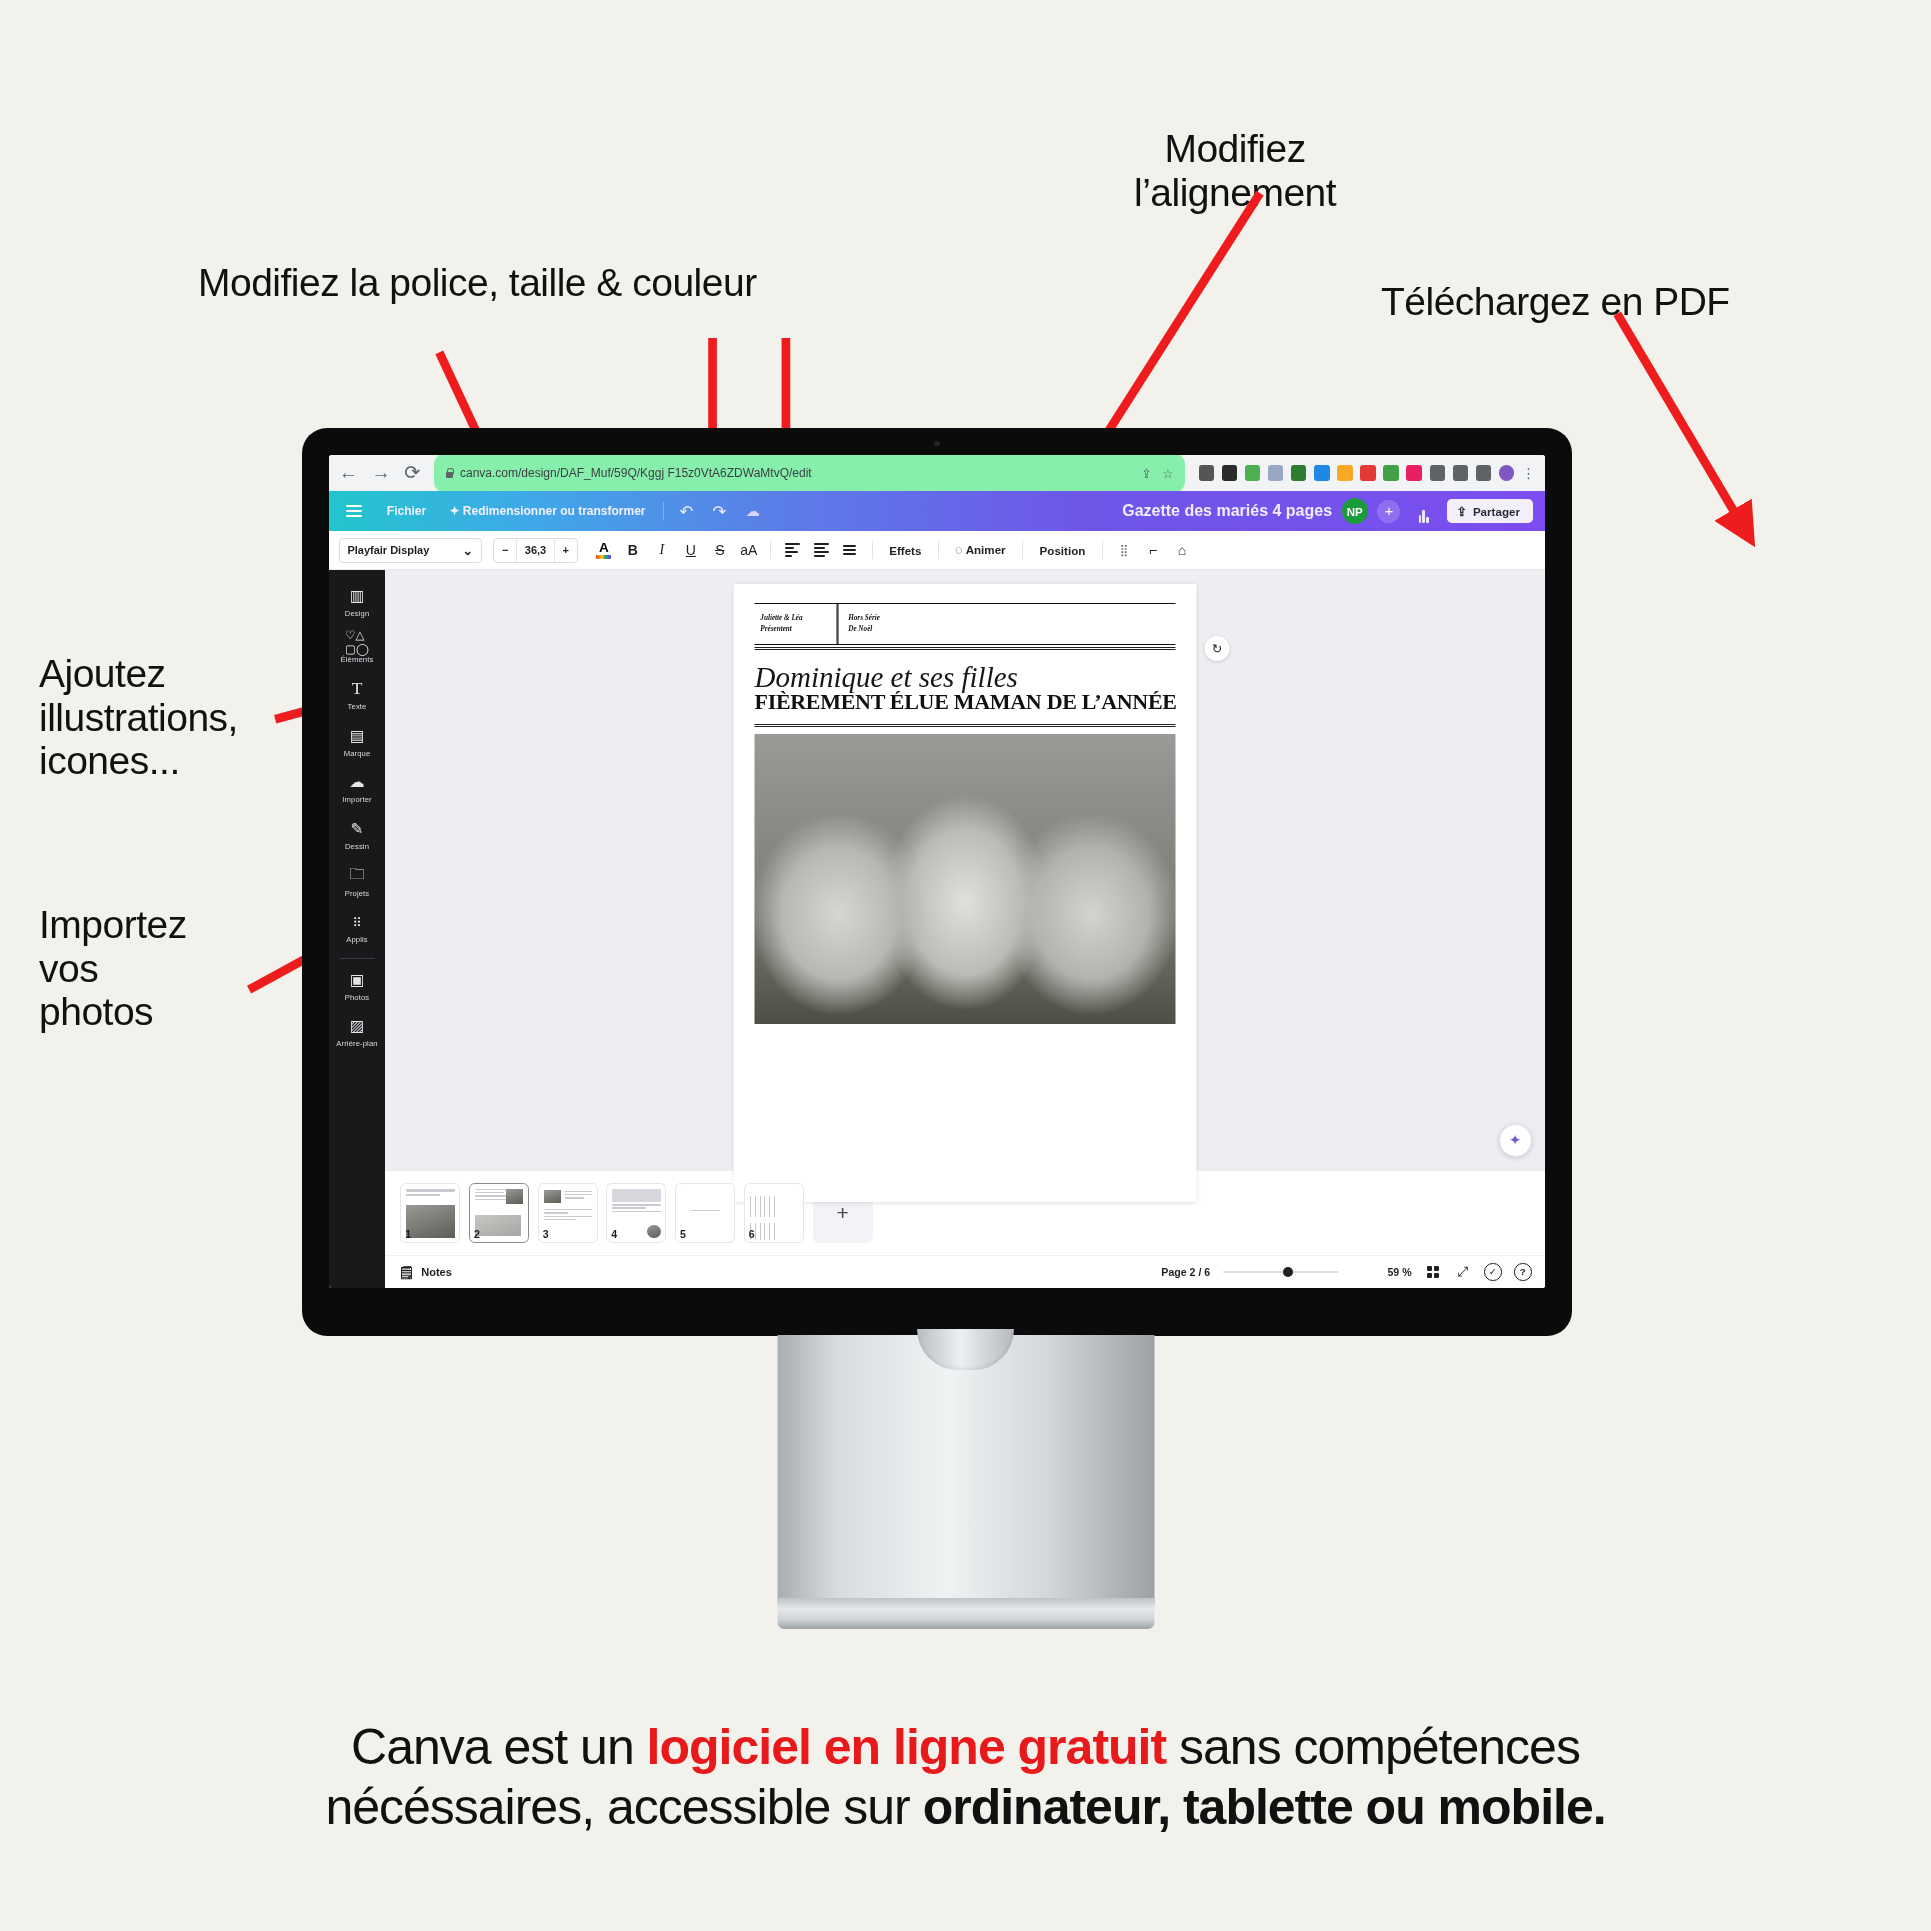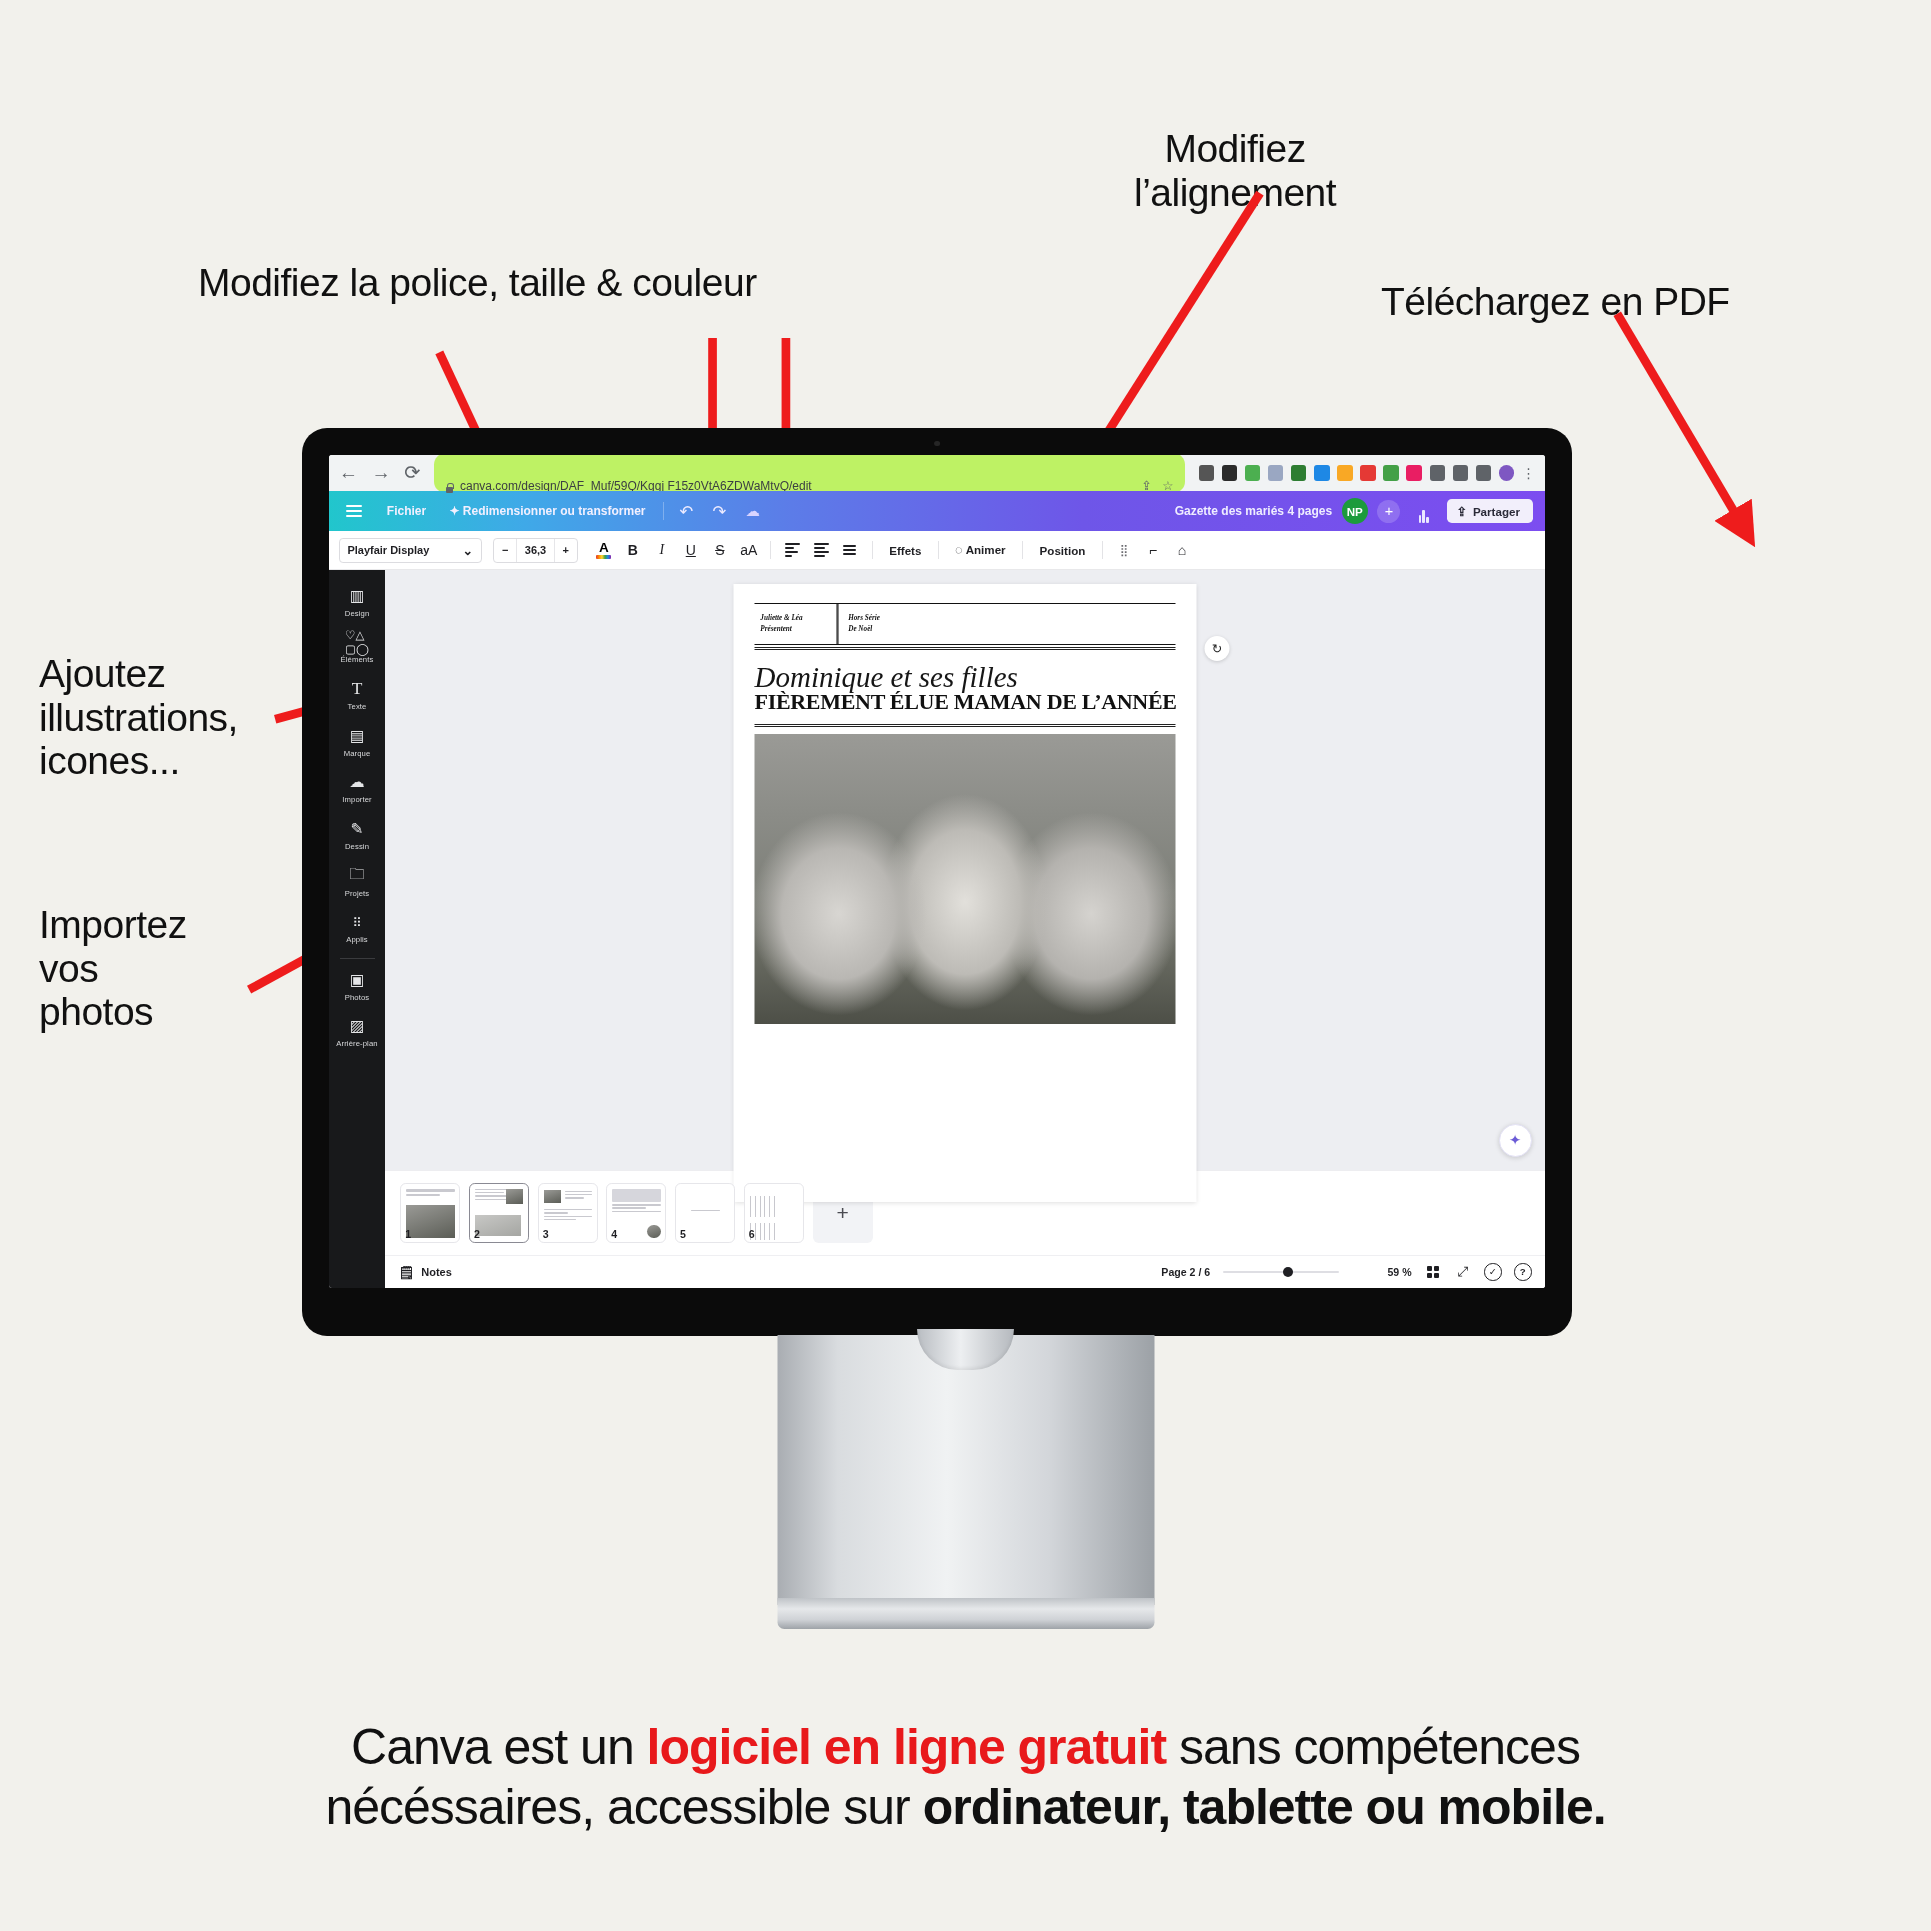--- a/index.html
+++ b/index.html
@@ -42,22 +42,22 @@
     position:relative; display:flex; flex-direction:column;
   }
 
   
   #browser-bar {
     height:36px; background:#F1F3F4; display:flex; align-items:center;
     padding:0 9.7px; gap:13.5px; flex:none;
   }
   .nav-ic { font-size:19.3px; color:#5F6368; line-height:1; }
   #omnibox {
-    flex:1; height:40px; background:#bef264; border-radius:11.6px;
-    display:flex; align-items:flex-end; gap:6.8px; padding:0 11.6px;
+    flex:1; height:40px; background:#86efac; border-radius:11.6px;
+    display:flex; align-items:center; gap:6.8px; padding:0 11.6px;
     font-size:12px; color:#3C4043; overflow:hidden; white-space:nowrap;
   }
   .lock-g { width:7.7px; height:9.7px; position:relative; flex:none; }
   .lock-g::before{content:"";position:absolute;left:0;bottom:0;width:7.7px;height:5.8px;background:#5F6368;border-radius:1px;}
   .lock-g::after{content:"";position:absolute;left:1.5px;top:0;width:4.6px;height:4.8px;border:1.4px solid #5F6368;border-bottom:none;border-radius:2.9px 2.9px 0 0;}
   #omni-actions { display:flex; align-items:center; gap:10.6px; margin-left:auto; font-size:12.6px; color:#5F6368;}
   #ext-icons { display:flex; align-items:center; gap:7.7px; flex:none; }
   .ext { width:15.4px; height:15.4px; border-radius:2.9px; }
 
   
@@ -66,21 +66,21 @@
     background:linear-gradient(90deg,#21C6CC 0%,#3FA9E8 16%,#5C7CE8 38%,#6E56E8 62%,#7C4DF0 100%);
     padding:0 7.7px; color:#fff;
   }
   .hamb { width:15.4px; margin:0 13.5px 0 9.7px; display:flex; flex-direction:column; gap:2.9px; }
   .hamb i { display:block; height:1.9px; background:#fff; border-radius:1px; }
   .hdr-item { font-size:12px; font-weight:700; color:#F2F0FF; padding:0 11.6px; white-space:nowrap; }
   .hdr-sep { width:1px; height:17.4px; background:rgba(255,255,255,.28); margin:0 5.8px; }
   .undo, .redo { font-size:16.4px; color:#EDEBFF; padding:0 9.7px; }
   .cloud { font-size:14.5px; color:#D9D4FF; padding:0 9.7px; }
   #hdr-right { margin-left:auto; display:flex; align-items:center; gap:9.7px; padding-right:3.9px;}
-  #doc-title { font-size:12px; font-weight:700; color:#EFEDFF; }
+  #doc-title { font-size:16px; font-weight:700; color:#EFEDFF; }
   #avatar {
     width:26px; height:26px; border-radius:50%; background:#1C9B3C; color:#fff;
     font-size:11.6px; font-weight:700; display:flex; align-items:center; justify-content:center;
   }
   #add-collab {
     width:23px;height:23px;border-radius:50%;background:rgba(255,255,255,.18);
     display:flex;align-items:center;justify-content:center;font-size:14.5px;color:#fff;
   }
   #stats-btn{width:27px;height:23px;display:flex;align-items:flex-end;justify-content:center;gap:1.4px;}
   #stats-btn i{display:block;width:2.4px;background:#EAE7FF;border-radius:1px;}

